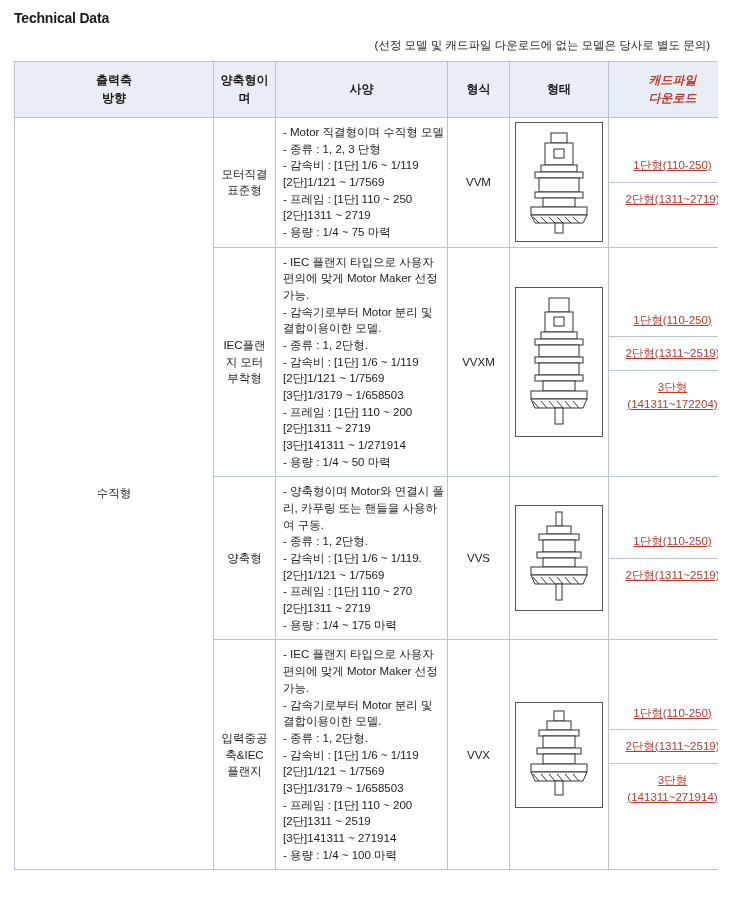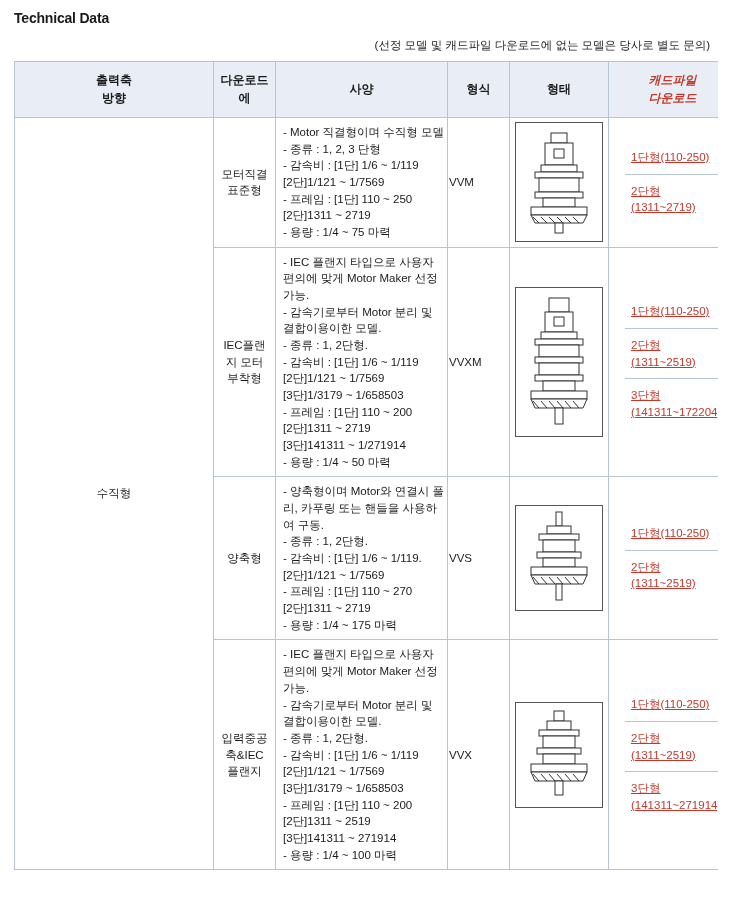--- a/index.html
+++ b/index.html
@@ -69,30 +69,31 @@
     padding: 4px 3px;
     font-size: 11.5px;
   }
   td.spec-cell {
     padding: 6px 0 6px 7px;
     font-size: 11.5px;
     line-height: 1.5;
     vertical-align: top;
   }
   td.type-cell {
-    text-align: left;
+    text-align: center;
     font-size: 12px;
   }
   td.shape-cell {
     text-align: center;
     padding: 4px;
   }
   td.cad-cell {
-    padding: 16px;
+    padding: 0;
     vertical-align: top;
+    text-align: center;
   }
   .cad-link {
     display: block;
     color: #c0392b;
     text-decoration: underline;
     font-size: 11.5px;
     padding: 8px 6px;
     line-height: 1.45;
     border-bottom: 1px solid #b9c4d2;
     cursor: pointer;
@@ -126,21 +127,21 @@
       <col class="col-type">
         <col class="col-shape">
         <col class="col-cad">
     </colgroup>
     <thead>
       <tr>
         <th>
           <div>출력축</div>
           <div>방향</div>
         </th>
-        <th>다운로드에</th>
+        <th>양축형이며</th>
         <th>사양</th>
         <th>형식</th>
         <th>형태</th>
         <th class="cad-head">
           <div>캐드파일</div>
           <div>다운로드</div>
         </th>
       </tr>
     </thead>
     <tbody>

